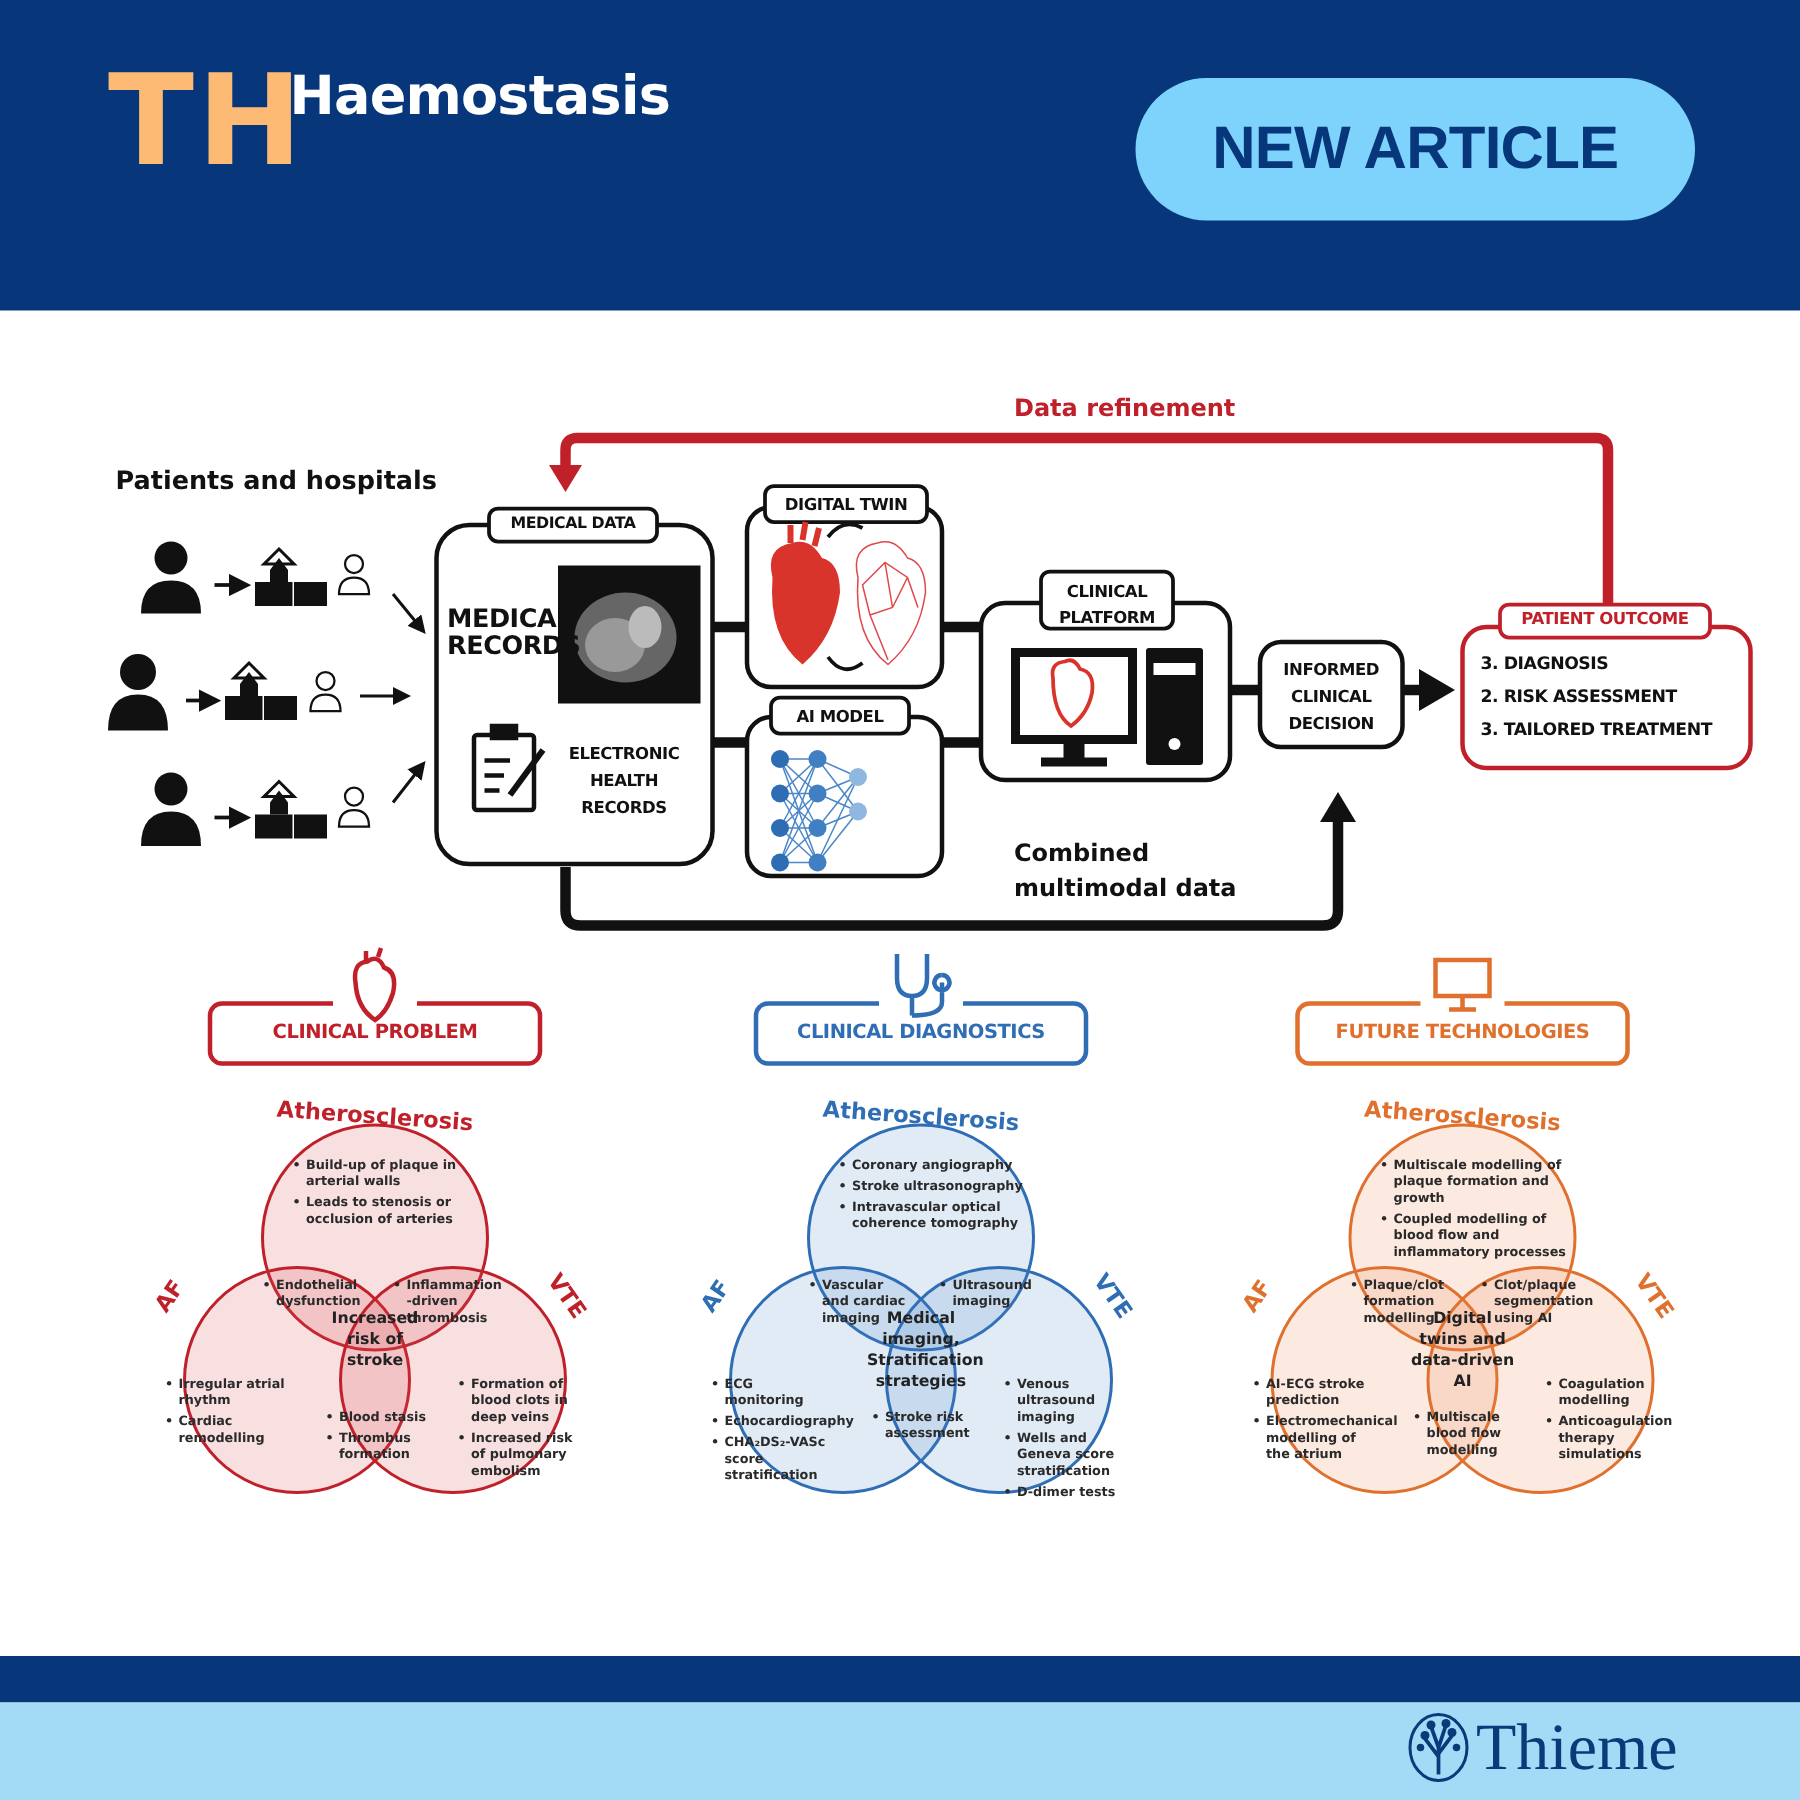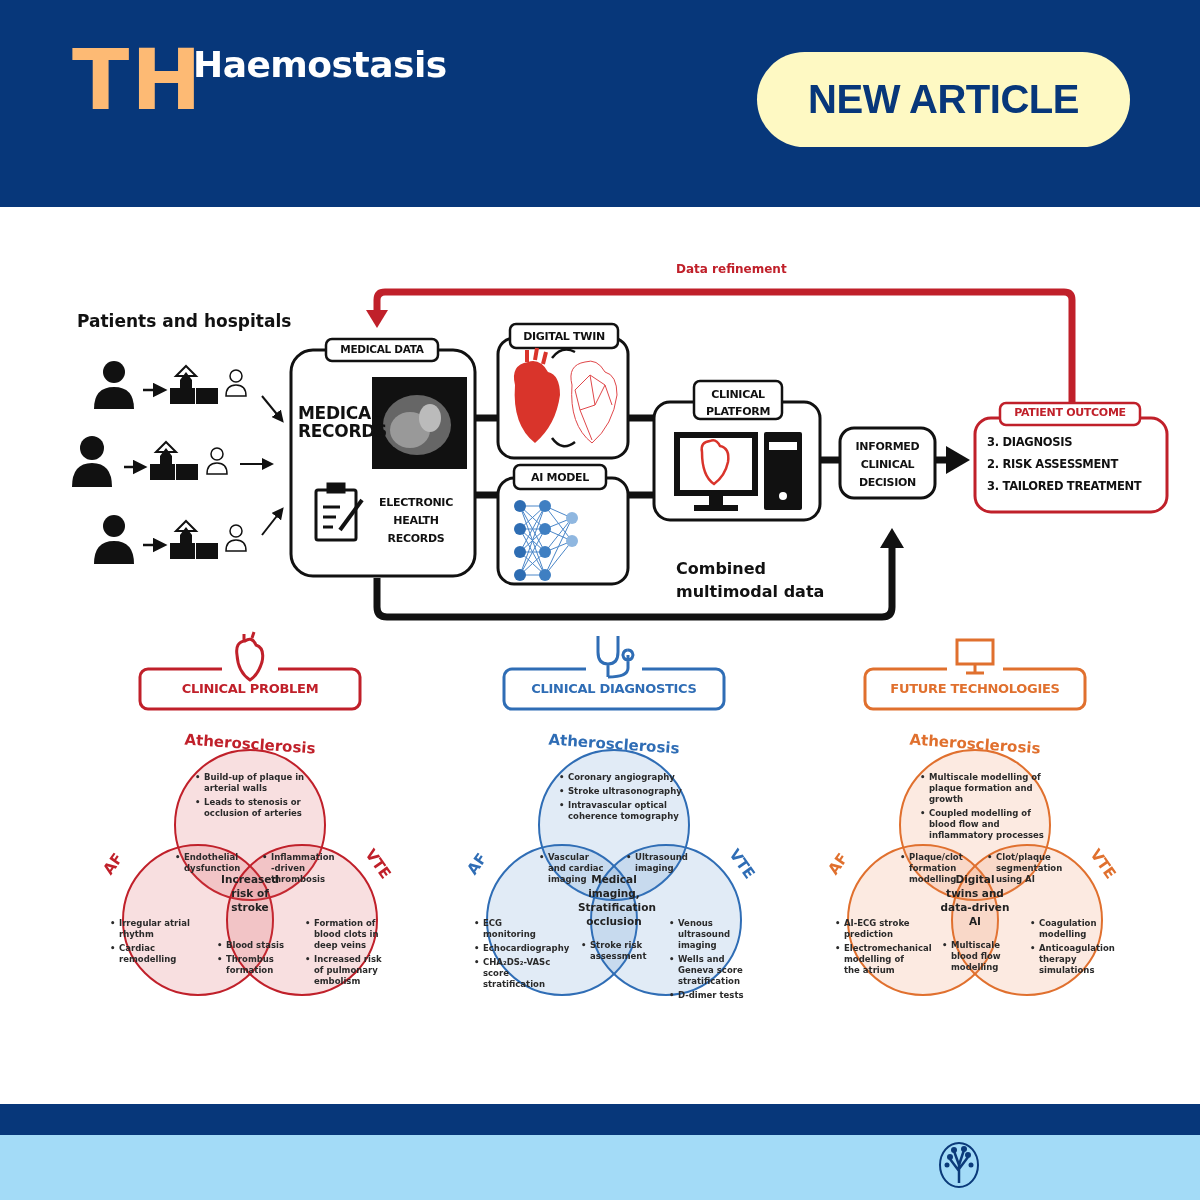--- a/index.html
+++ b/index.html
@@ -2,21 +2,21 @@
 <html><head>
 <meta charset="utf-8">
 <style>
   * { box-sizing: border-box; margin: 0; padding: 0; }
   html, body { width: 1200px; height: 1200px; overflow: hidden; background: #ffffff; }
   body { position: relative; font-family: "Liberation Sans", sans-serif; color: #111; }
 
   .header { position: absolute; left: 0; top: 0; width: 1200px; height: 207px; background: #07377a; }
   .th-logo { position: absolute; left: 44px; top: 38px; font-family: "DejaVu Sans", sans-serif; font-size: 84px; font-weight: bold; color: #fdba74; letter-spacing: 2px; line-height: 1; margin-left: 28px; }
   .journal-name { position: absolute; left: 193px; top: 46px; font-family: "DejaVu Sans", sans-serif; font-size: 36px; font-weight: bold; color: #fff; line-height: 38px; letter-spacing: -0.5px; }
-  .badge { position: absolute; left: 757px; top: 52px; width: 373px; height: 95px; border-radius: 48px; background: #fef9c3; display: flex; align-items: center; justify-content: center; font-family: "Liberation Sans", sans-serif; font-weight: bold; font-size: 40px; color: #07377a; letter-spacing: -0.5px; }
+  .badge { position: absolute; left: 757px; top: 52px; width: 373px; height: 95px; border-radius: 48px; background: #7dd3fc; display: flex; align-items: center; justify-content: center; font-family: "Liberation Sans", sans-serif; font-weight: bold; font-size: 40px; color: #07377a; letter-spacing: -0.5px; }
 
   .footer-dark { position: absolute; left: 0; top: 1104px; width: 1200px; height: 31px; background: #07377a; }
   .footer-light { position: absolute; left: 0; top: 1135px; width: 1200px; height: 65px; background: #a3dbf7; }
   .thieme { position: absolute; left: 938px; top: 1141px; display: flex; align-items: center; gap: 4px; }
   .thieme-word { font-family: "Liberation Serif", serif; font-size: 44px; color: #0b3a7a; line-height: 1; }
 
   .diagram { position: absolute; left: 0; top: 207px; width: 1200px; height: 897px; }
   .diagram svg { position: absolute; left: 0; top: 0; }
 
   .t { position: absolute; font-family: "Liberation Sans", sans-serif; white-space: nowrap; }
@@ -226,21 +226,21 @@
           <rect x="947" y="665" width="56" height="8" fill="#fff"></rect>
           <path fill="none" stroke="#e0702e" stroke-width="3" d="M957,640 L993,640 L993,664 L957,664 Z M975,664 L975,672 M966,673 L984,673"></path>
           <circle cx="975" cy="825" r="75" fill="rgba(236,140,90,0.18)" stroke="#e0702e" stroke-width="2"></circle>
           <circle cx="923" cy="920" r="75" fill="rgba(236,140,90,0.18)" stroke="#e0702e" stroke-width="2"></circle>
           <circle cx="1027" cy="920" r="75" fill="rgba(236,140,90,0.18)" stroke="#e0702e" stroke-width="2"></circle>
         </g>
       </g>
   </svg>
 
   <div class="t t-bold" style="left:77px; top:104px; font-size:17px; font-family:'DejaVu Sans',sans-serif;">Patients and hospitals</div>
-  <div class="t t-bold" style="left:676px; top:55px; font-size:12px; color:#c0202a; font-family:'DejaVu Sans',sans-serif;">Data refinement</div>
+  <div class="t t-bold" style="left:676px; top:55px; font-size:16px; color:#c0202a; font-family:'DejaVu Sans',sans-serif;">Data refinement</div>
 
   <div class="t caps center" style="left:326px; top:136px; width:112px; font-size:10.5px;">MEDICAL DATA</div>
   <div class="t caps center" style="left:298px; top:197px; width:74px; font-size:17px; line-height:18px;">
     <div>MEDICAL</div>
     <div>RECORDS</div>
   </div>
   <div class="t caps center" style="left:368px; top:287px; width:96px; font-size:11px; line-height:18px;">
     <div>ELECTRONIC</div>
     <div>HEALTH</div>
     <div>RECORDS</div>
@@ -342,21 +342,21 @@
           <li>Stroke risk assessment</li>
         </ul>
       </div>
       <div class="venn-txt" style="left:669px;top:711px;width:86px;">
         <ul>
           <li>Venous ultrasound imaging</li>
           <li>Wells and Geneva score stratification</li>
           <li>D-dimer tests</li>
         </ul>
       </div>
-      <div class="venn-center" style="left:578px;top:665px;width:72px;">Medical imaging, Stratification occlusion</div>
+      <div class="venn-center" style="left:578px;top:665px;width:72px;">Medical imaging, Stratification strategies</div>
       <div class="t caps center" style="left:865px;top:474px;width:220px;font-size:13px;color:#e0702e;">FUTURE TECHNOLOGIES</div>
       <div class="t t-bold center" style="left:905px;top:528px;width:140px;font-size:15px;color:#e0702e;font-family:'DejaVu Sans',sans-serif;transform:rotate(4deg);">Atherosclerosis</div>
       <div class="t t-bold" style="left:827px;top:648px;font-size:15px;color:#e0702e;font-family:'DejaVu Sans',sans-serif;transform:rotate(-55deg);">AF</div>
       <div class="t t-bold" style="left:1087px;top:648px;font-size:15px;color:#e0702e;font-family:'DejaVu Sans',sans-serif;transform:rotate(55deg);">VTE</div>
       <div class="venn-txt" style="left:920px;top:565px;width:125px;">
         <ul>
           <li>Multiscale modelling of plaque formation and growth</li>
           <li>Coupled modelling of blood flow and inflammatory processes</li>
         </ul>
       </div>
@@ -397,13 +397,14 @@
   <svg width="42" height="48" viewBox="0 0 42 48">
     <ellipse cx="21" cy="24" rx="19" ry="22" fill="none" stroke="#0b3a7a" stroke-width="2"></ellipse>
     <path d="M21,42 L21,22 M21,30 L12,18 M21,28 L30,16 M21,24 L16,10 M21,24 L26,9" stroke="#0b3a7a" stroke-width="2.5" fill="none"></path>
     <circle cx="12" cy="16" r="3" fill="#0b3a7a"></circle>
       <circle cx="30" cy="14" r="3" fill="#0b3a7a"></circle>
       <circle cx="16" cy="9" r="3" fill="#0b3a7a"></circle>
       <circle cx="26" cy="8" r="3" fill="#0b3a7a"></circle>
       <circle cx="9" cy="24" r="2.5" fill="#0b3a7a"></circle>
       <circle cx="33" cy="24" r="2.5" fill="#0b3a7a"></circle>
   </svg>
+  <span class="thieme-word">Thieme</span>
 </div>
 
 </body></html>

